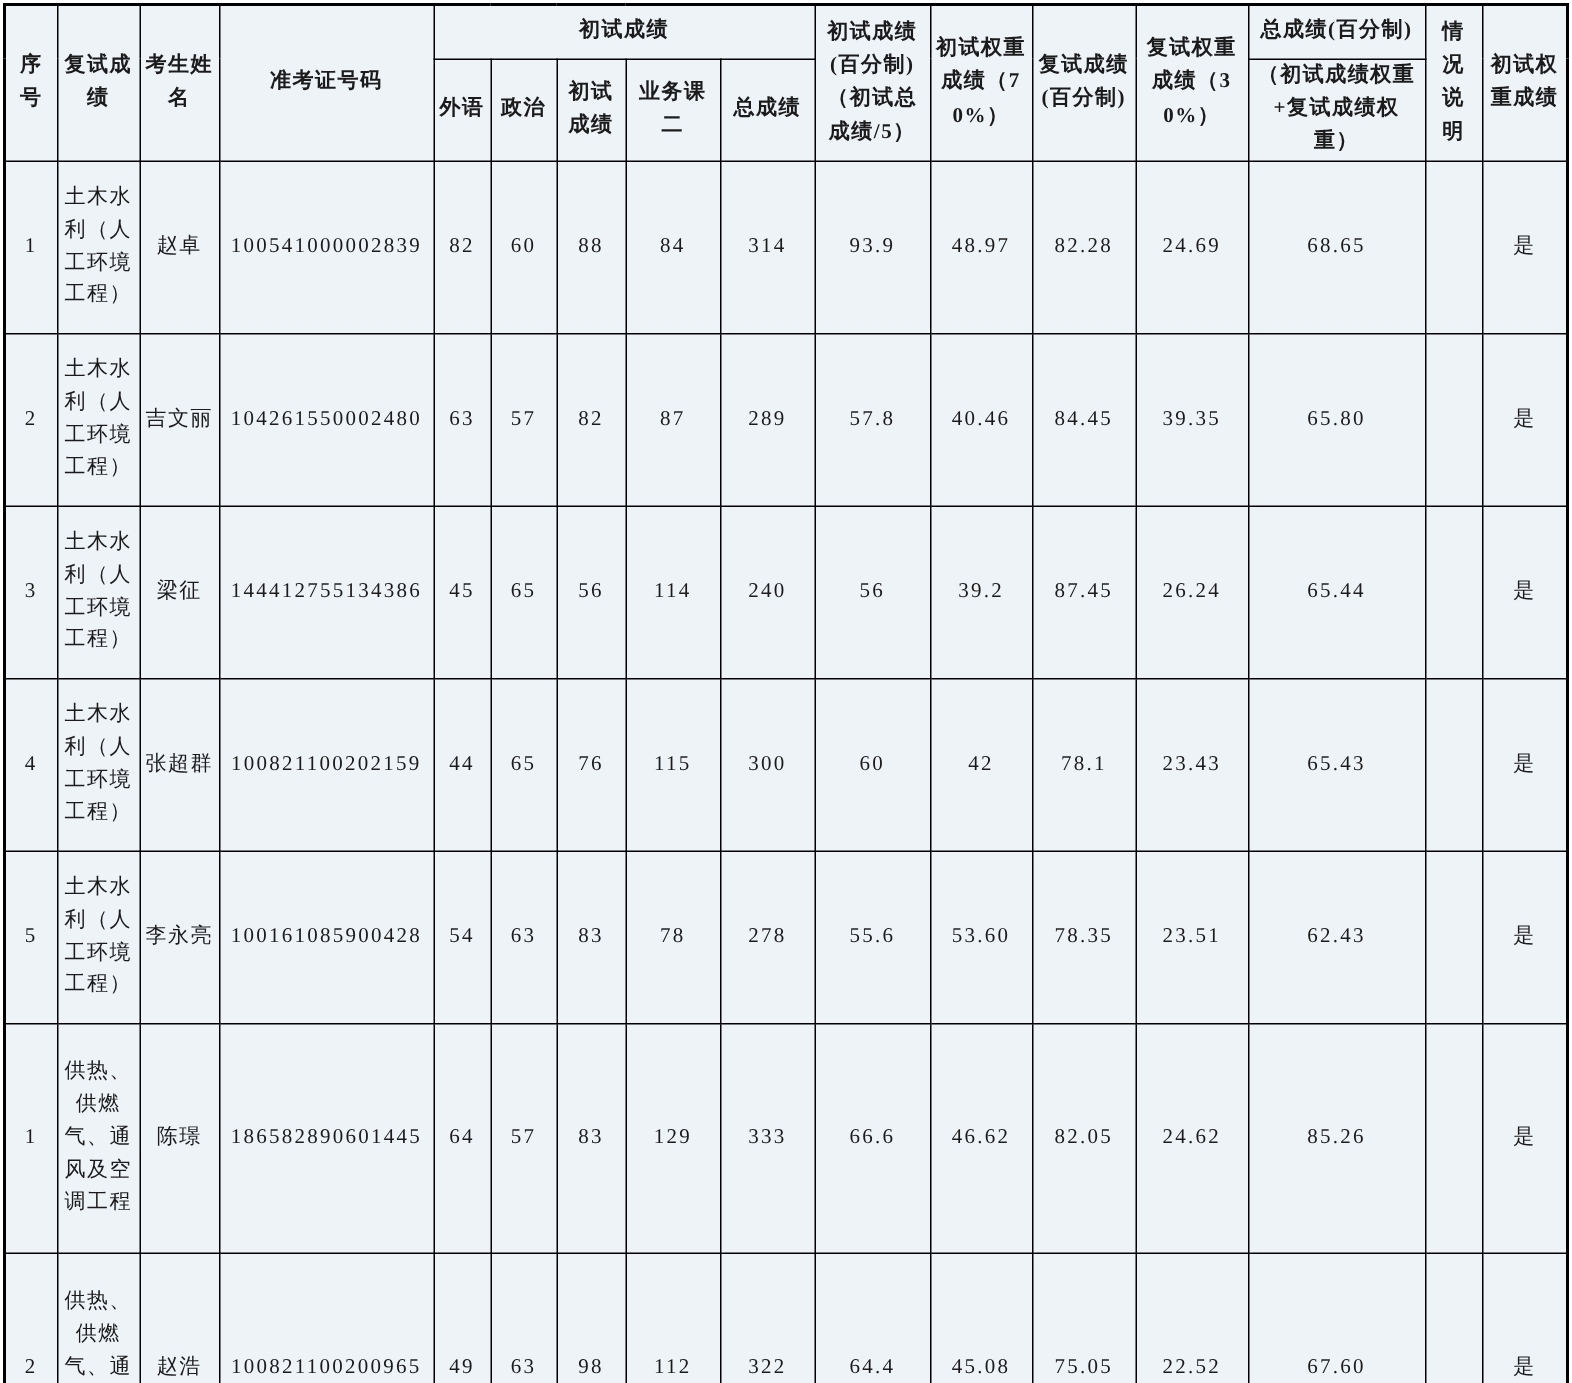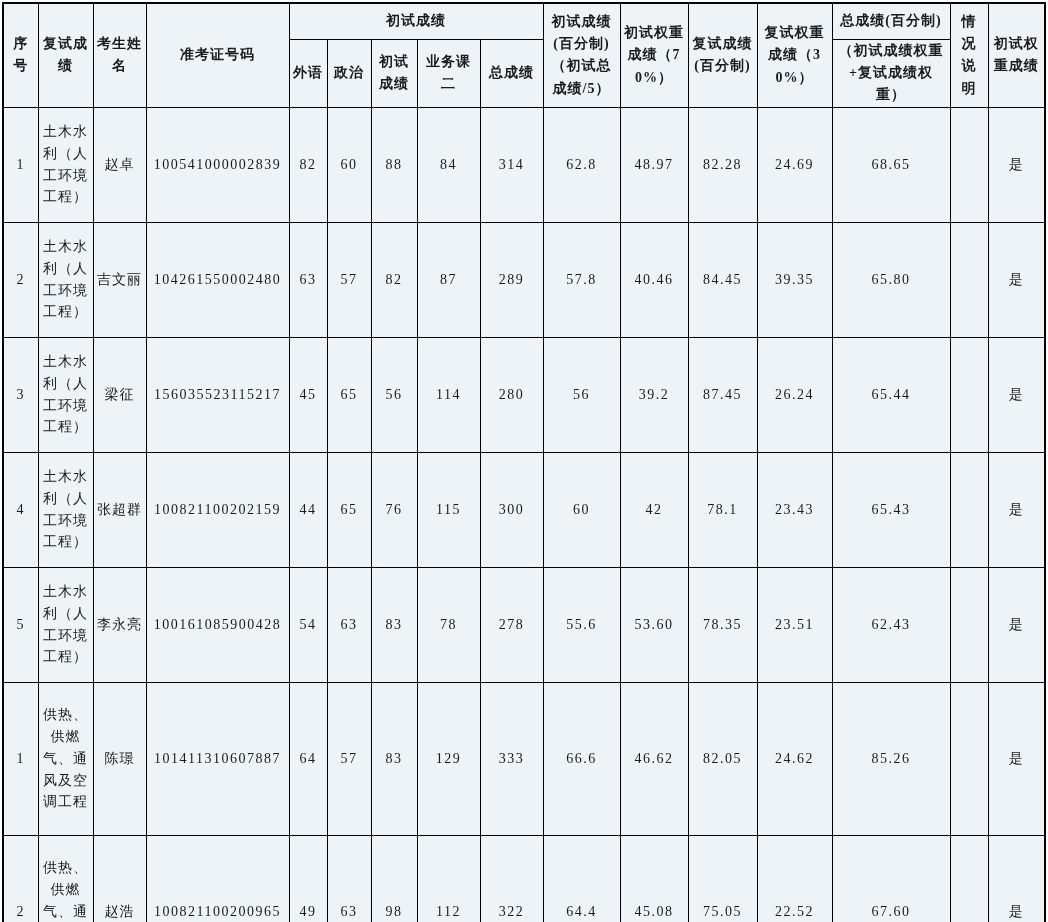--- a/index.html
+++ b/index.html
@@ -95,21 +95,21 @@
         <tr>
     <td class="num">1</td>
     <td>土木水利（人工环境工程）</td>
     <td>赵卓</td>
     <td class="num">100541000002839</td>
     <td class="num">82</td>
     <td class="num">60</td>
     <td class="num">88</td>
     <td class="num">84</td>
     <td class="num">314</td>
-    <td class="num">62.8</td>
+    <td class="num">93.9</td>
     <td class="num">48.97</td>
     <td class="num">82.28</td>
     <td class="num">24.69</td>
     <td class="num">68.65</td>
     <td></td>
     <td>是</td>
   </tr>
         <tr>
     <td class="num">2</td>
     <td>土木水利（人工环境工程）</td>
@@ -125,26 +125,26 @@
     <td class="num">84.45</td>
     <td class="num">39.35</td>
     <td class="num">65.80</td>
     <td></td>
     <td>是</td>
   </tr>
         <tr>
     <td class="num">3</td>
     <td>土木水利（人工环境工程）</td>
     <td>梁征</td>
-    <td class="num">156035523115217</td>
+    <td class="num">144412755134386</td>
     <td class="num">45</td>
     <td class="num">65</td>
     <td class="num">56</td>
     <td class="num">114</td>
-    <td class="num">280</td>
+    <td class="num">240</td>
     <td class="num">56</td>
     <td class="num">39.2</td>
     <td class="num">87.45</td>
     <td class="num">26.24</td>
     <td class="num">65.44</td>
     <td></td>
     <td>是</td>
   </tr>
         <tr>
     <td class="num">4</td>
@@ -179,21 +179,21 @@
     <td class="num">78.35</td>
     <td class="num">23.51</td>
     <td class="num">62.43</td>
     <td></td>
     <td>是</td>
   </tr>
         <tr>
     <td class="num">1</td>
     <td>供热、供燃气、通风及空调工程</td>
     <td>陈璟</td>
-    <td class="num">101411310607887</td>
+    <td class="num">186582890601445</td>
     <td class="num">64</td>
     <td class="num">57</td>
     <td class="num">83</td>
     <td class="num">129</td>
     <td class="num">333</td>
     <td class="num">66.6</td>
     <td class="num">46.62</td>
     <td class="num">82.05</td>
     <td class="num">24.62</td>
     <td class="num">85.26</td>

